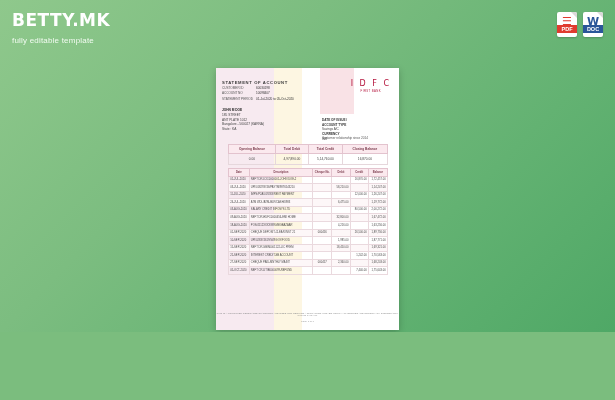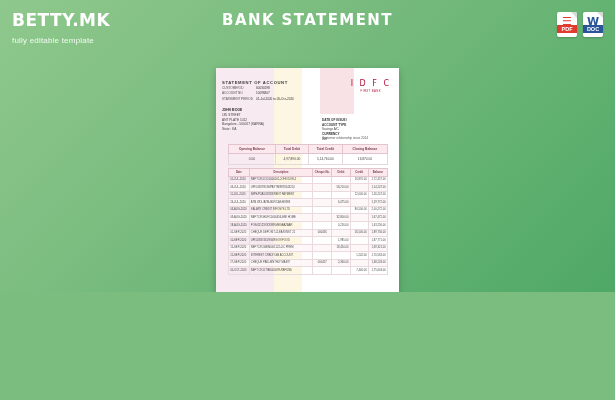--- a/index.html
+++ b/index.html
@@ -7,21 +7,21 @@
   body {
     width: 615px;
     height: 400px;
     overflow: hidden;
     font-family: "Liberation Sans", sans-serif;
     background: #7bbd7e;
   }
   .page {
     position: relative;
     width: 615px;
-    height: 292px;
+    height: 332px;
     background: linear-gradient(135deg, #8fc88c 0%, #7cbd80 35%, #63b272 70%, #4fa866 100%);
     overflow: hidden;
   }
   
   .brand {
     position: absolute;
     left: 12px; top: 10px;
     color: #ffffff;
   }
   .brand-name {
@@ -265,21 +265,20 @@
 </head>
 <body>
 
 <div class="page">
 
   <div class="brand">
     <div class="brand-name">BETTY.MK</div>
     <div class="brand-sub">fully editable template</div>
   </div>
 
-  <div class="doc-title">BANK STATEMENT</div>
 
   <div class="file-badges">
     <div class="badge pdf">
       <div class="corner"></div>
       <div class="glyph">☰</div>
       <div class="tag">PDF</div>
     </div>
     <div class="badge doc">
       <div class="corner"></div>
       <div class="glyph">W</div>

